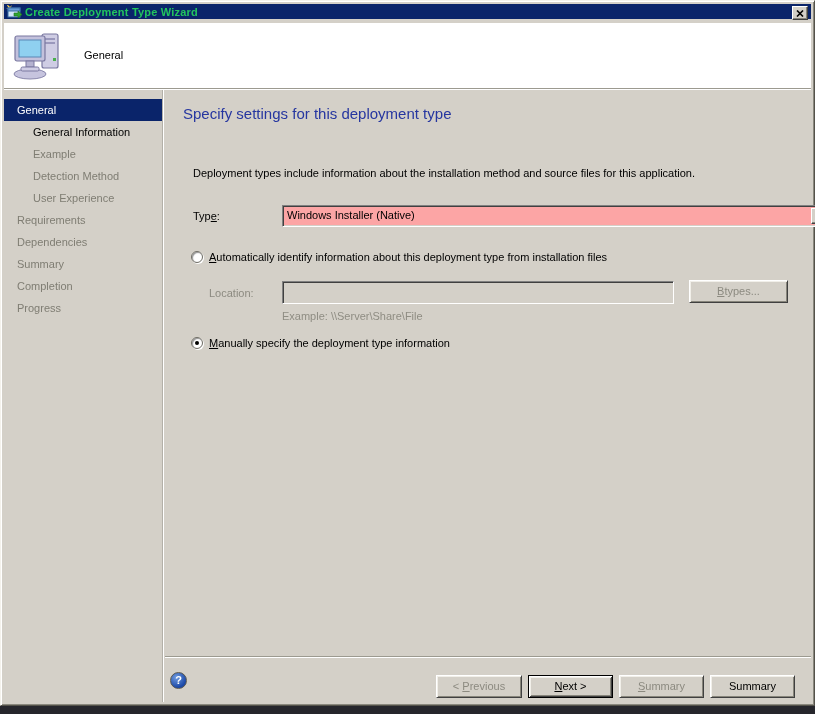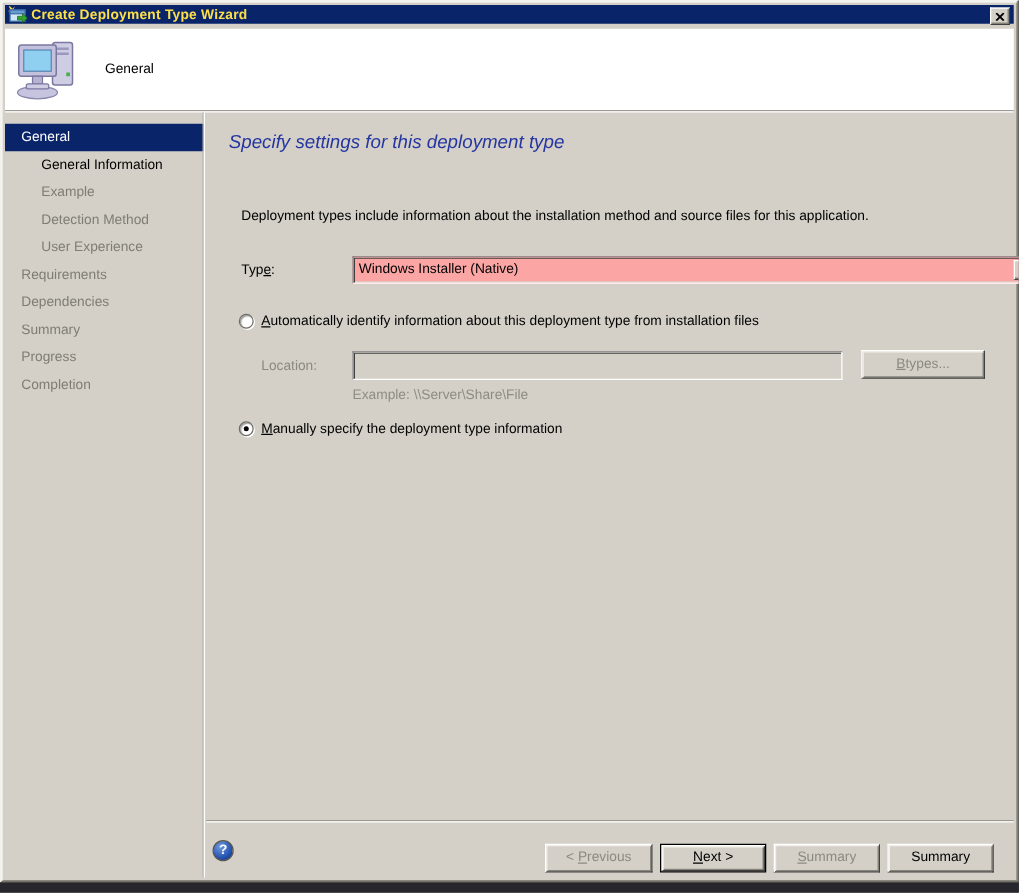--- a/index.html
+++ b/index.html
@@ -12,21 +12,21 @@
     position:absolute; left:0; top:0; width:815px; height:706px;
     background:#d4d0c8;
     border:1px solid; border-color:#f4f2ec #54524a #54524a #f4f2ec;
     box-shadow: inset 1px 1px 0 #fff, inset -1px -1px 0 #8a887e;
   }
   .bottom-strip { position:absolute; left:0; top:706px; width:815px; height:8px; background:#26262c; }
 
   
   .titlebar {
     position:absolute; left:3px; right:3px; top:3px; height:15px;
-    background:#0a246a; color:#fde047; display:flex; align-items:center;
+    background:#0a246a; color:#22c55e; display:flex; align-items:center;
   }
   .titlebar .t-icon { width:16px; height:16px; margin:0 3px 0 2px; flex:0 0 auto; }
   .titlebar .t-text { font-size:11px; font-weight:bold; letter-spacing:.2px; }
   .close-btn {
     position:absolute; right:3px; top:2px; width:16px; height:14px;
     background:#d4d0c8; border:1px solid; border-color:#fff #404040 #404040 #fff;
     box-shadow: inset -1px -1px 0 #87857b;
     display:flex; align-items:center; justify-content:center;
   }
 
@@ -40,21 +40,21 @@
   
   .sidebar { position:absolute; left:3px; top:98px; width:159px; }
   .nav-item { height:22px; line-height:22px; font-size:11px; color:#7f7d73; padding-left:13px; white-space:nowrap; }
   .nav-item.sub { padding-left:29px; }
   .nav-item.selected { background:#0a246a; color:#fff; }
   .nav-item.current { color:#000; }
   .v-div-dark { position:absolute; left:161px; top:89px; bottom:3px; width:1px; background:#b3b0a8; }
   .v-div-lite { position:absolute; left:162px; top:89px; bottom:3px; width:1px; background:#fff; }
 
   
-  .heading { position:absolute; left:182px; top:104px; font-size:15px; color:#2636a0;font-style:italic; }
+  .heading { position:absolute; left:182px; top:104px; font-size:15px; color:#2636a0; }
   .intro   { position:absolute; left:192px; top:166px; font-size:11px; color:#000; }
   .field-label { position:absolute; font-size:11px; color:#000; }
   .mn { text-decoration:underline; }
 
   .sunken {
     border:1px solid; border-color:#808080 #fff #fff #808080;
     box-shadow: inset 1px 1px 0 #404040, inset -1px -1px 0 #d4d0c8;
   }
   .combo { position:absolute; left:281px; top:204px; width:549px; height:22px; background:#fca5a5; }
   .combo .combo-text { position:absolute; left:4px; top:3px; font-size:11px; color:#000; white-space:nowrap; }
@@ -140,22 +140,22 @@
 
     <div class="sidebar">
       <div class="nav-item selected">General</div>
       <div class="nav-item sub current">General Information</div>
       <div class="nav-item sub">Example</div>
       <div class="nav-item sub">Detection Method</div>
       <div class="nav-item sub">User Experience</div>
       <div class="nav-item">Requirements</div>
       <div class="nav-item">Dependencies</div>
       <div class="nav-item">Summary</div>
+      <div class="nav-item">Completion</div>
       <div class="nav-item">Progress</div>
-      <div class="nav-item">Completion</div>
     </div>
     <div class="v-div-dark"></div>
     <div class="v-div-lite"></div>
 
     <div class="heading">Specify settings for this deployment type</div>
     <div class="intro">Deployment types include information about the installation method and source files for this application.</div>
 
     <div class="field-label" style="left:192px; top:209px;"><span>Typ</span><span class="mn">e</span><span>:</span></div>
 
     <div class="combo sunken">

